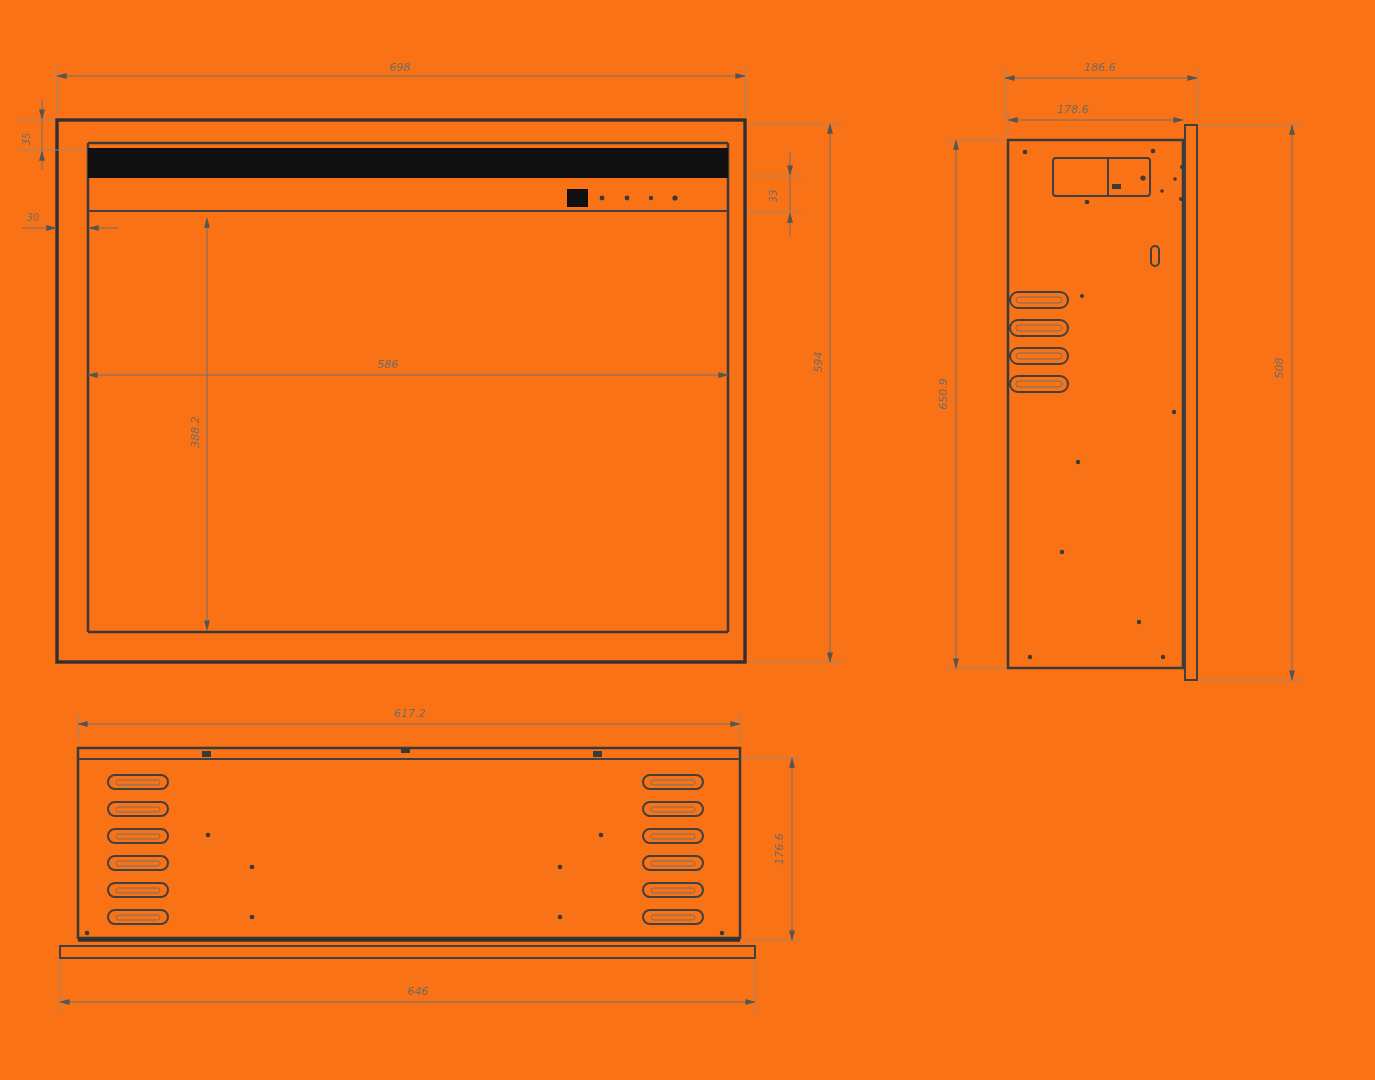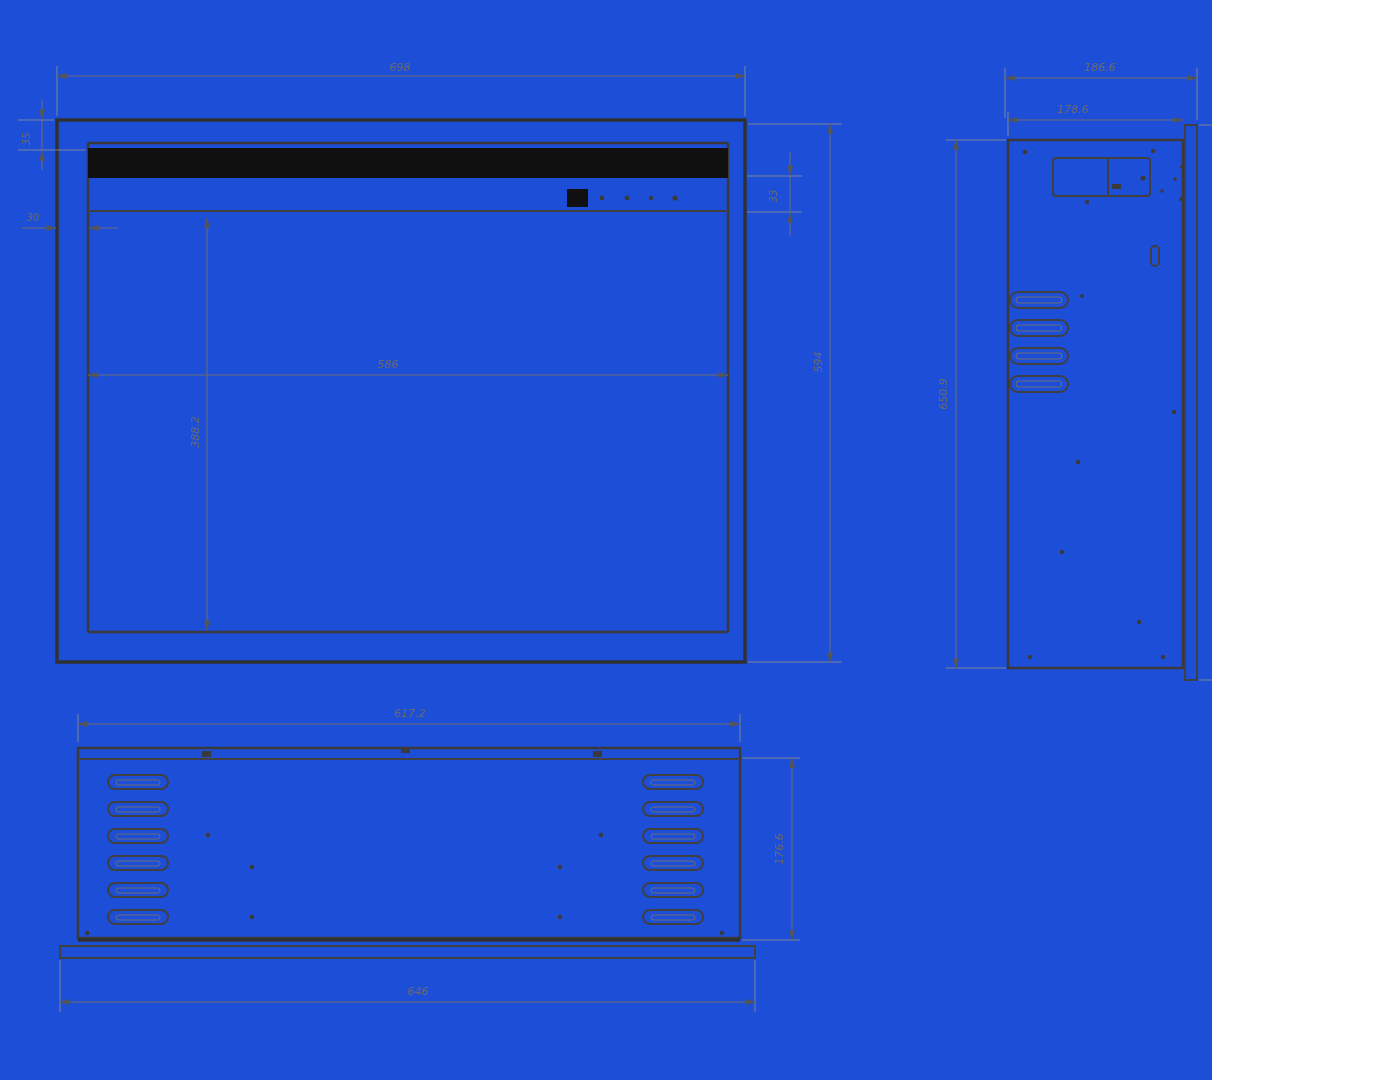--- a/index.html
+++ b/index.html
@@ -1,16 +1,16 @@
 <!DOCTYPE html>
 <html><head>
 <meta charset="utf-8">
 <style>
   html,body{margin:0;padding:0;background:#ffffff;}
-  .wrap{position:relative;width:1212px;height:1080px;background:#1d4ed8;overflow:hidden;}
+  .wrap{position:relative;width:1375px;height:1080px;background:#f97316;overflow:hidden;}
   .wrap svg{position:absolute;left:0;top:0;filter:blur(.35px);}
   .ext{stroke:#8b8b8b;stroke-width:.9;fill:none;}
   .dim{stroke:#6f6f6f;stroke-width:1;fill:none;}
   .l2{stroke:#404040;stroke-width:2;fill:none;}
   .l25{stroke:#3a3a3a;stroke-width:2.5;fill:none;}
   .l3{stroke:#303030;stroke-width:3.4;fill:none;}
   .hole{fill:#3a3a3a;stroke:none;}
   .solid{fill:#101010;stroke:none;}
   text{font:italic 11px "DejaVu Sans", sans-serif;fill:#6b6b6b;}
   .sm{font-size:10px;}

